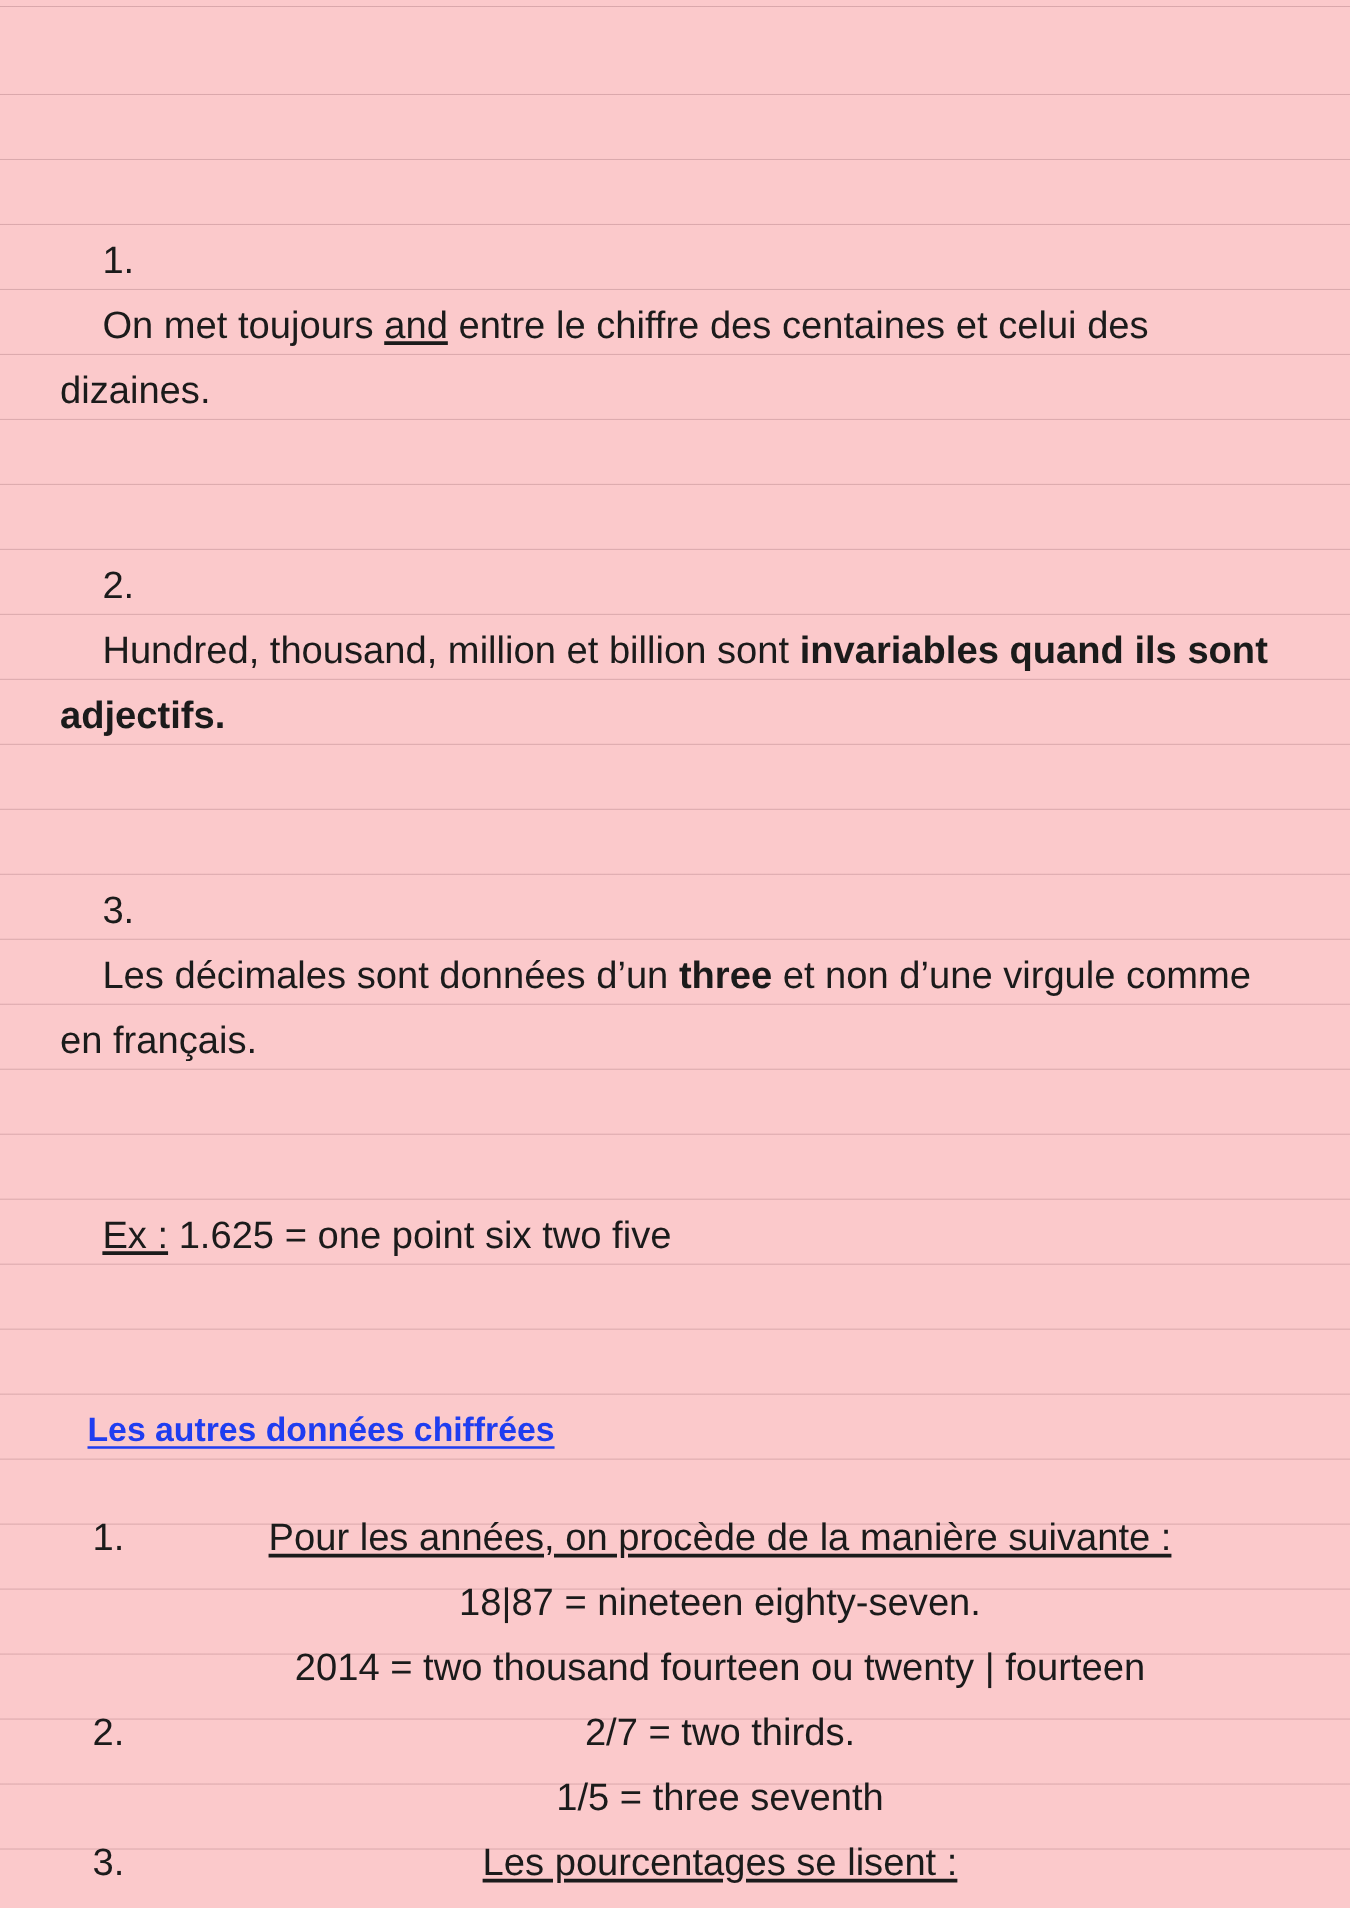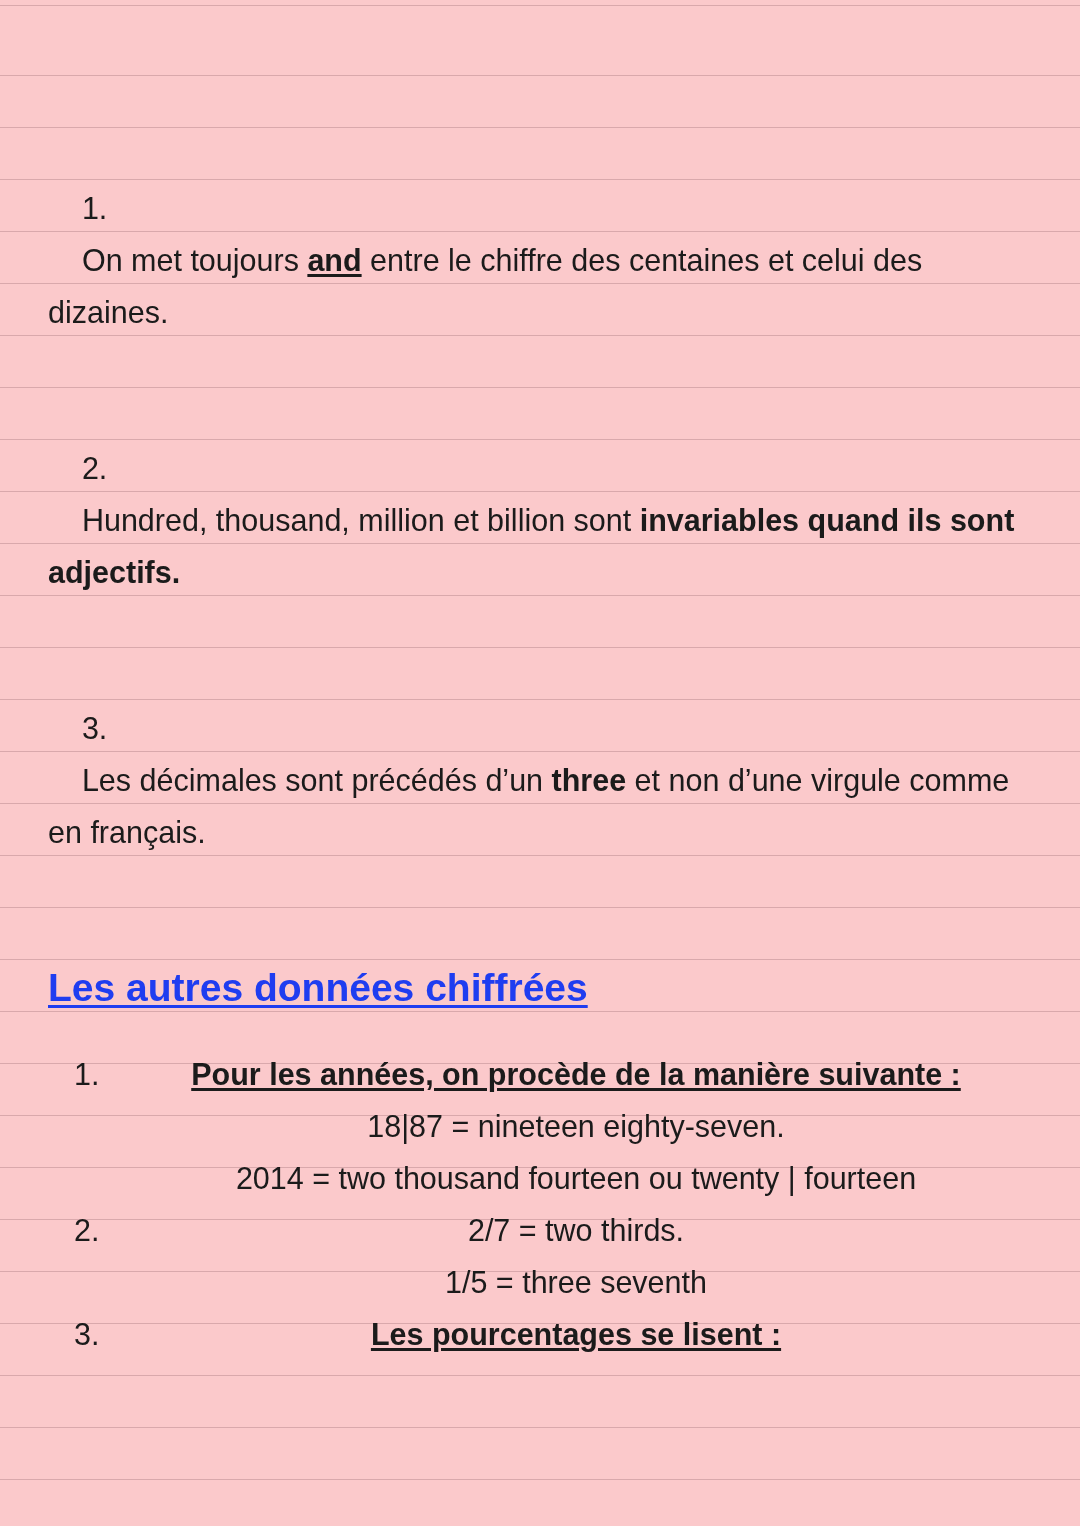--- a/index.html
+++ b/index.html
@@ -41,33 +41,34 @@
     white-space: pre-wrap;
   }
   .u {
     text-decoration: underline;
     text-underline-offset: 3px;
   }
   .b {
     font-weight: bold;
   }
   .bu {
-    font-weight: bold;
+    font-weight: normal;
     text-decoration: underline;
     text-underline-offset: 3px;
   }
   .section-heading {
     margin-top: 52px;
     margin-bottom: 34px;
     color: #1f3df0;
     font-weight: bold;
-    font-size: 39px;
+    font-size: 27px;
     text-decoration: underline;
     text-underline-offset: 4px;
     display: inline-block;
+    margin-left: 22px;
   }
   ol.numbered {
     margin: 0;
     padding-left: 60px;
     list-style: decimal;
   }
   ol.numbered > li {
     margin: 0;
     padding-left: 12px;
     text-align: center;
@@ -92,23 +93,26 @@
     <span>On met toujours </span><span class="bu">and</span><span> entre le chiffre des centaines et celui des dizaines.</span>
   </div>
 
   <div class="para-line">
     <span>2.</span>
     <span>Hundred, thousand, million et billion sont </span><span class="b">invariables quand ils sont adjectifs.</span>
   </div>
 
   <div class="para-line">
     <span>3.</span>
-    <span>Les décimales sont précédés d’un </span><span class="b">three</span><span> et non d’une virgule comme en français.</span>
+    <span>Les décimales sont données d’un </span><span class="b">three</span><span> et non d’une virgule comme en français.</span>
   </div>
 
+  <div class="para-line">
+    <span class="u">Ex :</span><span> 1.625 = one point six two five</span>
+  </div>
 
   <div class="section-heading">Les autres données chiffrées</div>
 
   <ol class="numbered">
     <li>
       <span class="bu">Pour les années, on procède de la manière suivante :</span>
       <span class="sub-line">18|87 = nineteen eighty-seven.</span>
       <span class="sub-line">2014 = two thousand fourteen ou twenty | fourteen</span>
     </li>
     <li>

